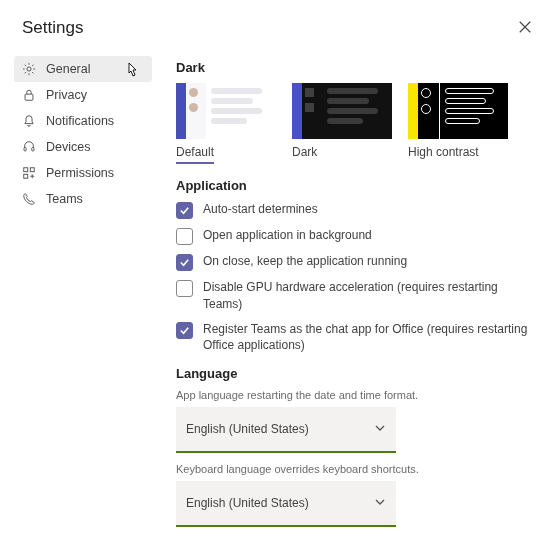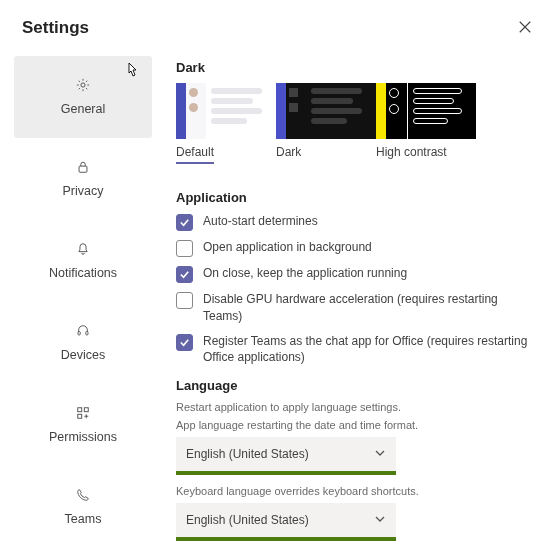--- a/index.html
+++ b/index.html
@@ -1,28 +1,28 @@
 <!DOCTYPE html>
 <html><head>
 <meta charset="utf-8">
 <style>
 * { margin:0; padding:0; box-sizing:border-box; font-family:"Segoe UI",Arial,sans-serif; }
 body { width:556px; height:554px; background:#fff; color:#242424; overflow:hidden; }
 .header { display:flex; justify-content:space-between; align-items:center; padding:18px 22px 12px 22px; }
-.header h1 { font-size:17px; font-weight:700;text-align:center; }
+.header h1 { font-size:17px; font-weight:400;text-align:center; }
 .close { width:16px; height:16px; cursor:pointer; color:#424242; }
 .content { display:flex; }
 .sidebar { width:152px; padding:6px 0 0 14px; }
-.side-item { display:flex; align-items:center; gap:10px; padding:22px 8px; font-size:12.5px; color:#424242; border-radius:3px; cursor:pointer; position:relative;flex-direction:column; }
+.side-item { display:flex; align-items:center; gap:10px; padding:6px 8px; font-size:12.5px; color:#424242; border-radius:3px; cursor:pointer; position:relative; }
 .side-item.active { background:#ededed; }
 .side-item .ic { width:14px; height:14px; display:flex; align-items:center; justify-content:center; color:#555; }
 .cursor { position:absolute; right:12px; top:6px; }
 .main { flex:1; padding:4px 24px 10px 24px; }
 .sec-title { font-size:13px; font-weight:700; margin-top:6px; margin-bottom:8px; }
-.themes { display:flex; }
+.themes { display:flex; gap:16px; }
 .theme { width:100px; cursor:pointer; }
 .preview { width:100px; height:56px; display:flex; overflow:hidden; }
 .pv-def .pv-rail { width:10px; background:#474eb8; }
 .pv-def .pv-body { flex:1; background:#fff; display:flex; }
 .pv-def .pv-side { width:20px; background:#f7f7fa; padding:5px 3px; display:flex; flex-direction:column; gap:6px; }
 .pv-def .av { width:9px; height:9px; border-radius:50%; background:#d0b8a8; }
 .pv-def .pv-main { flex:1; padding:5px 5px; display:flex; flex-direction:column; gap:4px; }
 .pv-def .ln { height:6px; background:#e6e6eb; border-radius:3px; }
 .pv-dark { background:#111; }
 .pv-dark .pv-rail { width:10px; background:#4a50c7; }
@@ -33,30 +33,30 @@
 .pv-dark .ln { height:6px; background:#3a3a3a; border-radius:3px; }
 .pv-hc { background:#000; }
 .pv-hc .pv-rail { width:10px; background:#f7e600; }
 .pv-hc .pv-body { flex:1; display:flex; }
 .pv-hc .pv-side { width:22px; padding:5px 3px; display:flex; flex-direction:column; gap:6px; border-right:1px solid #fff; }
 .pv-hc .av { width:10px; height:10px; border-radius:50%; border:1px solid #fff; }
 .pv-hc .pv-main { flex:1; padding:5px 5px; display:flex; flex-direction:column; gap:4px; }
 .pv-hc .ln { height:6px; border:1px solid #fff; border-radius:3px; }
 .theme.selected .tlabel { border-bottom:2px solid #6264a7; }
 .tlabel { font-size:12px; color:#424242; padding:6px 0 3px 0; display:inline-block; }
-.app-sec { margin-top:26px; }
+.app-sec { margin-top:14px; }
 .chk-row { display:flex; align-items:flex-start; gap:10px; margin:8px 0; cursor:pointer; }
 .chkbox { width:17px; height:17px; border:1px solid #888; border-radius:3px; flex-shrink:0; display:flex; align-items:center; justify-content:center; margin-top:1px; }
 .chkbox.checked { background:#6264a7; border-color:#6264a7; }
 .chkbox.checked svg { display:block; }
 .chkbox svg { display:none; }
 .chk-label { font-size:12px; color:#424242; line-height:1.4; }
 .lang-sec { margin-top:12px; }
 .hint { font-size:11px; color:#6b6b6b; margin:4px 0 6px 0; }
-.select { width:220px; height:38px; background:#f3f2f1; border:none; border-bottom:4px solid #4d7c0f; display:flex; align-items:center; justify-content:space-between; padding:0 10px; font-size:12px; color:#424242; cursor:pointer; margin-bottom:10px; }
+.select { width:220px; height:46px; background:#f3f2f1; border:none; border-bottom:2px solid #4d7c0f; display:flex; align-items:center; justify-content:space-between; padding:0 10px; font-size:12px; color:#424242; cursor:pointer; margin-bottom:10px; }
 </style>
 </head>
 <body>
 
 <div class="header">
   <h1>Settings</h1>
   <div class="close">
     <svg viewBox="0 0 16 16" width="14" height="14">
         <path d="M2 2 L14 14 M14 2 L2 14" stroke="currentColor" stroke-width="1.3" fill="none"></path>
       </svg>
@@ -216,21 +216,20 @@
             <svg width="11" height="11" viewBox="0 0 12 12">
               <path d="M2 6 L5 9 L10 3" stroke="#fff" stroke-width="1.8" fill="none"></path>
             </svg>
           </div>
         <span class="chk-label">Register Teams as the chat app for Office (requires restarting Office applications)</span>
       </div>
     </div>
 
     <div class="lang-sec">
       <div class="sec-title">Language</div>
-      <div class="hint">Restart application to apply language settings.</div>
       <div class="hint">App language restarting the date and time format.</div>
       <div class="select">
         <span>English (United States)</span>
         <span><svg width="12" height="12" viewBox="0 0 12 12">
               <path d="M2 4 L6 8 L10 4" fill="none" stroke="#555" stroke-width="1.3"></path>
             </svg></span>
       </div>
       <div class="hint">Keyboard language overrides keyboard shortcuts.</div>
       <div class="select">
         <span>English (United States)</span>

